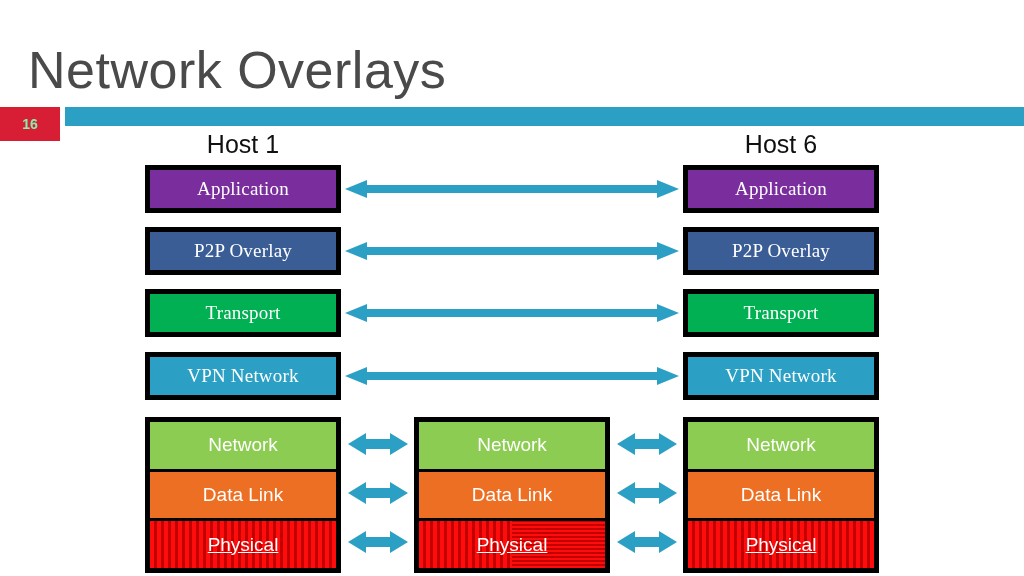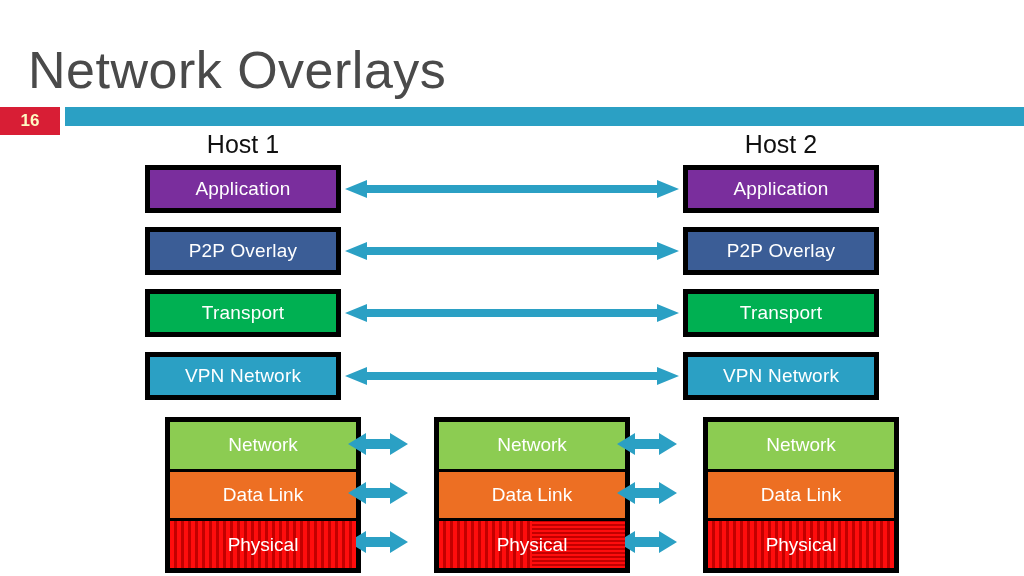--- a/index.html
+++ b/index.html
@@ -31,24 +31,24 @@
     left: 0;
     top: 107px;
     width: 1024px;
     height: 19px;
   }
   #slide-number-badge {
     position: absolute;
     left: 0;
     top: 0;
     width: 60px;
-    height: 28px;
+    height: 34px;
     background: #d81e35;
-    color: #fef9c3;
-    font-size: 17px;
+    color: #86efac;
+    font-size: 14px;
     font-weight: bold;
     display: flex;
     align-items: center;
     justify-content: center;
   }
   #header-bar {
     position: absolute;
     left: 65px;
     top: 0;
     width: 959px;
@@ -79,44 +79,44 @@
     position: absolute;
     border: 5px solid #000000;
     box-sizing: border-box;
     display: flex;
     align-items: center;
     justify-content: center;
     color: #ffffff;
     font-size: 19px;
     font-weight: 400;
     letter-spacing: 0.2px;
+    font-family: Liberation Serif, serif;
   }
 
   
   .stack-group {
     position: absolute;
     border: 5px solid #000000;
     box-sizing: border-box;
     background: #000000;
     display: flex;
     flex-direction: column;
-    margin-left: 20px;
   }
   .stack-row {
     flex: 1 1 0;
     display: flex;
     align-items: center;
     justify-content: center;
     color: #ffffff;
     font-size: 19px;
     position: relative;
     border-bottom: 3px solid #000000;
     overflow: hidden;
   }
-  .stack-row:last-child { border-bottom: none; }
+  .stack-row:last-child { border-bottom: none; text-decoration: underline; }
   .stack-row .row-label { position: relative; z-index: 2; }
   .stripes {
     position: absolute;
     inset: 0;
     z-index: 1;
     background-image: repeating-linear-gradient(
       90deg,
       #ff0d0d 0px, #ff0d0d 4px,
       #c20000 4px, #c20000 7px
     );
@@ -141,21 +141,21 @@
 <div id="slide-title">Network Overlays</div>
 
 <div id="header-rule">
   <div id="slide-number-badge" style="background: rgb(216, 30, 53);">16</div>
   <div id="header-bar" style="background: rgb(43, 160, 196);"></div>
 </div>
 
 <div id="diagram">
 
   <div class="col-title" style="left:145px; top:4px; width:196px;">Host 1</div>
-  <div class="col-title" style="left:683px; top:4px; width:196px;">Host 2</div>
+  <div class="col-title" style="left:683px; top:4px; width:196px;">Host 6</div>
 
   <div class="layer-box" style="left: 145px; top: 39px; width: 196px; height: 48px; background: rgb(122, 46, 157);">
     <span>Application</span>
   </div>
   <div class="layer-box" style="left: 145px; top: 101px; width: 196px; height: 48px; background: rgb(59, 93, 150);">
     <span>P2P Overlay</span>
   </div>
   <div class="layer-box" style="left: 145px; top: 163px; width: 196px; height: 48px; background: rgb(0, 176, 82);">
     <span>Transport</span>
   </div>

